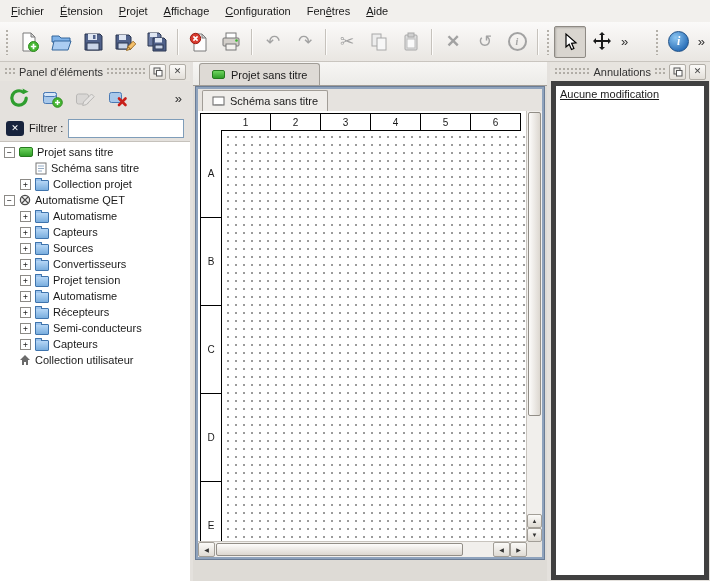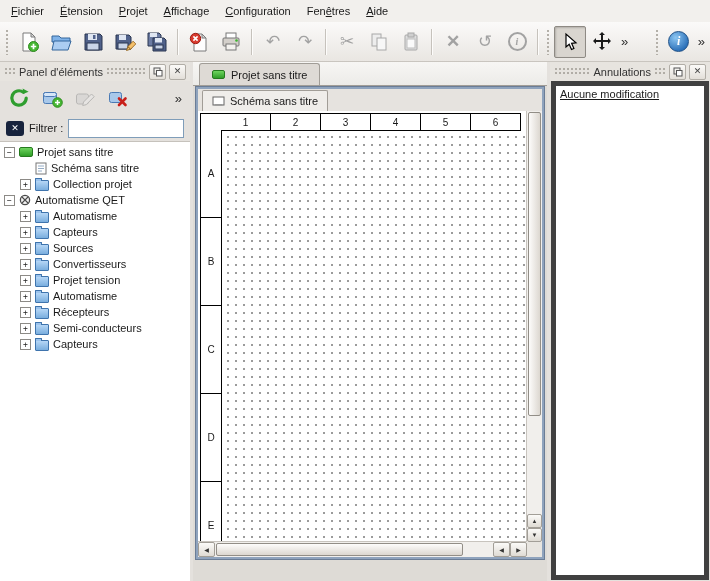--- a/index.html
+++ b/index.html
@@ -371,20 +371,27 @@
     <div class="trow lvl1">
       <span class="expander">+</span>
       <span class="ticon-folder"></span>
       <span class="tlabel">Semi-conducteurs</span>
     </div>
     <div class="trow lvl1">
       <span class="expander">+</span>
       <span class="ticon-folder"></span>
       <span class="tlabel">Capteurs</span>
     </div>
+    <div class="trow">
+      <span class="expander hidden"></span>
+      <svg width="12" height="12" viewBox="0 0 12 12">
+          <path d="M6 1l5 5H9v5H7V8H5v3H3V6H1z" fill="#6b6b6b"></path>
+        </svg>
+      <span class="tlabel">Collection utilisateur</span>
+    </div>
   </div>
 </div>
 
 <div class="splitter" style="left:190px"></div>
 <div class="splitter" style="left:547px"></div>
 
 <div class="mdi">
   <div class="mdi-tabbar">
     <div class="mdi-tab">
       <span class="tab-proj-icon"></span>

